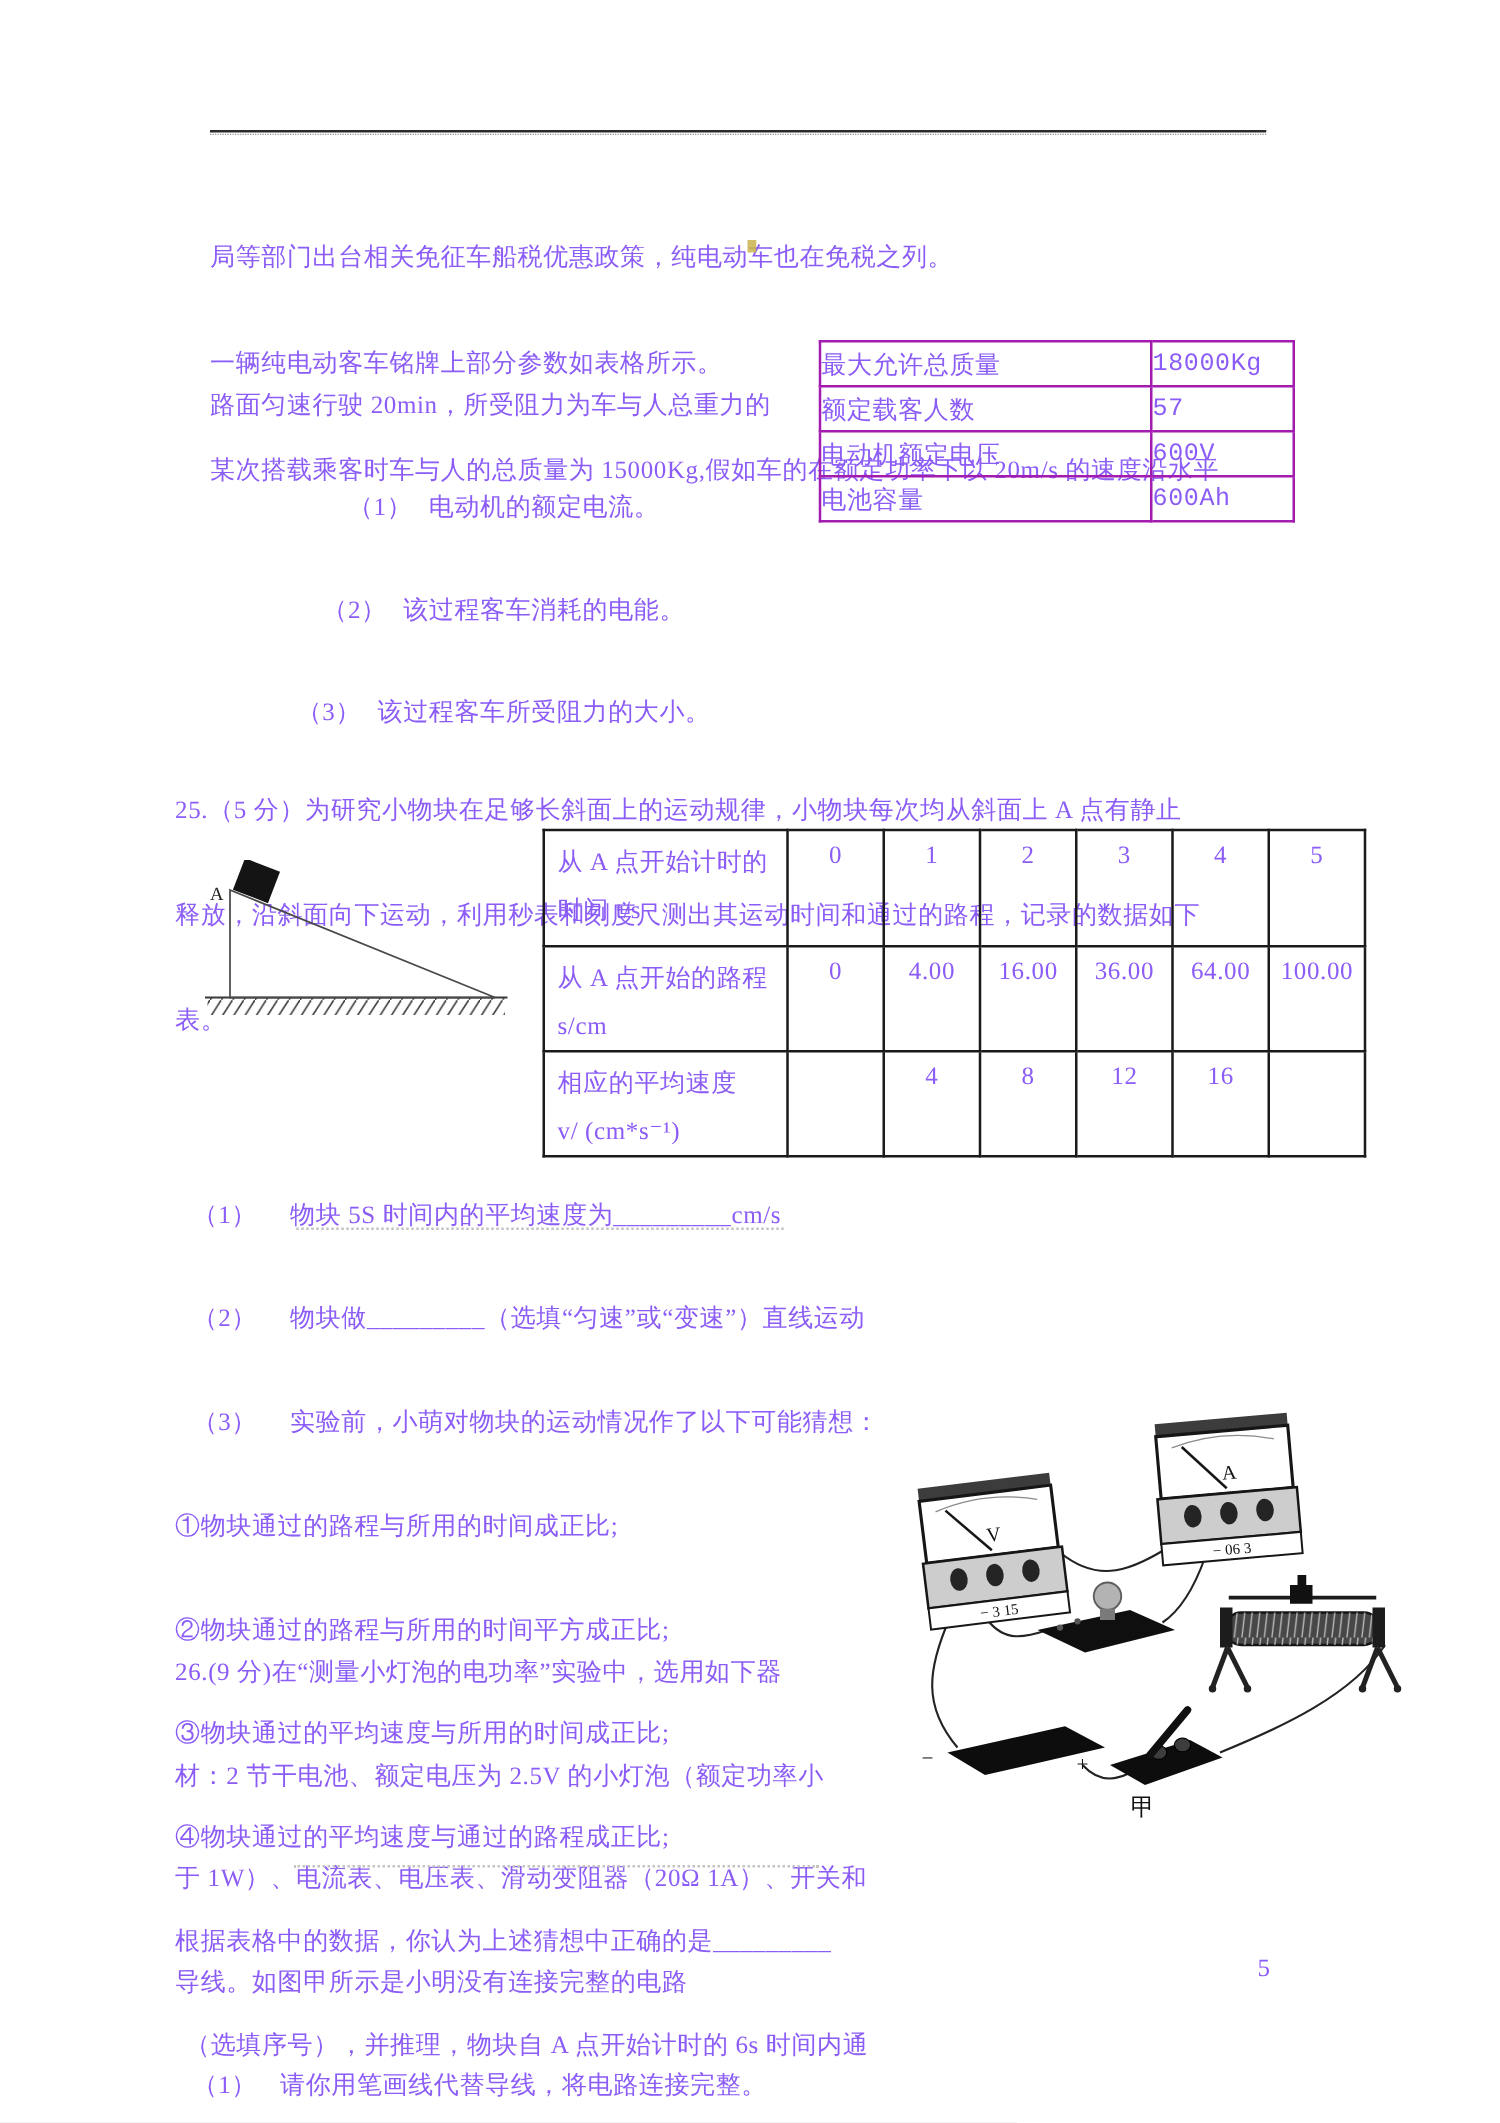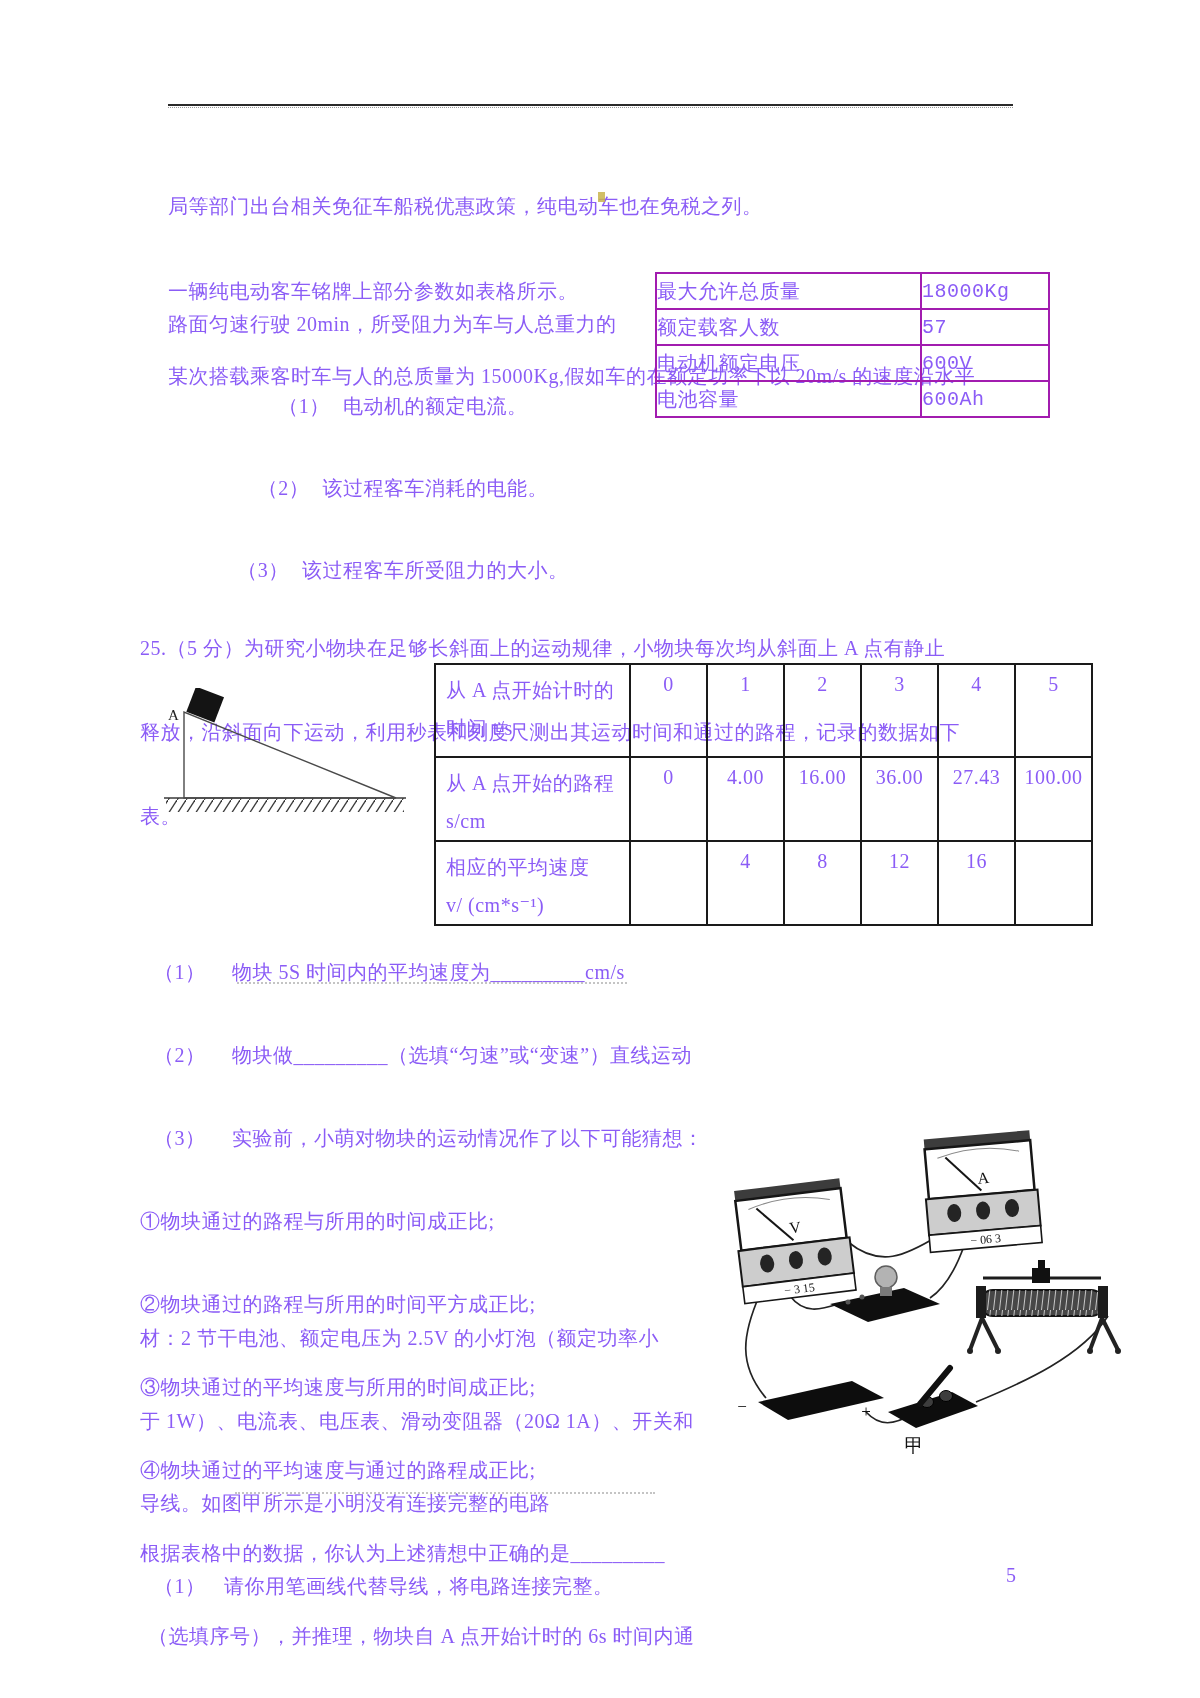--- a/index.html
+++ b/index.html
@@ -18,21 +18,21 @@
   .lh37 div { line-height:37px; }
   .lh365 div { line-height:36.5px; }
   .qnum { display:inline-block; width:78px; }
   .qnum70 { display:inline-block; width:70px; }
   .ind8 { padding-left:8px; }
   .ind14 { padding-left:14px; }
   .divider { border-top:2px solid #2a2a2a; border-bottom:1px dotted #9a9a9a; height:4px; }
   .spec-table { border-collapse:collapse; font-size:20px; letter-spacing:0.5px; }
   .spec-table td { border:2px solid #a21caf; height:36px; vertical-align:middle;font-family:Liberation Mono, monospace; }
   .spec-table .sl { width:265px; }
-  .spec-table .sv { width:128px; }
+  .spec-table .sv { width:114px; }
   .data-table { border-collapse:collapse; font-size:20px; letter-spacing:0.5px; table-layout:fixed; }
   .data-table td { border:2px solid #1a1a1a; vertical-align:top; text-align:center; padding-top:8px; }
   .data-table td.dl { text-align:left; padding:6px 4px 0 10px; }
   .data-table td.dl div { line-height:38px; }
   .dotted-artifact { border-top:2px dotted #c4c4c4; height:2px; }
   .yellow-mark { width:7px; height:10px; background:#c9b44c; opacity:.85; }
   .pagenum { font-size:20px; }
 </style>
 </head>
 <body>
@@ -120,21 +120,21 @@
     </tr>
     <tr style="height:73px">
       <td class="dl">
             <div>从 A 点开始的路程</div>
             <div>s/cm</div>
           </td>
       <td>0</td>
       <td>4.00</td>
       <td>16.00</td>
       <td>36.00</td>
-      <td>27.43</td>
+      <td>64.00</td>
       <td>100.00</td>
     </tr>
     <tr style="height:71px">
       <td class="dl">
             <div>相应的平均速度</div>
             <div>v/ (cm*s⁻¹)</div>
           </td>
       <td></td>
       <td>4</td>
       <td>8</td>
@@ -153,20 +153,21 @@
     <div>②物块通过的路程与所用的时间平方成正比;</div>
     <div>③物块通过的平均速度与所用的时间成正比;</div>
     <div>④物块通过的平均速度与通过的路程成正比;</div>
     <div>根据表格中的数据，你认为上述猜想中正确的是_________</div>
     <div class="ind8">（选填序号），并推理，物块自 A 点开始计时的 6s 时间内通</div>
     
   </div>
   <div class="abs dotted-artifact" style="left:237px;top:982px;width:390px;"></div>
 
   <div class="abs tline lh365" style="left:140px;top:1274px;">
+    <div>26.(9 分)在“测量小灯泡的电功率”实验中，选用如下器</div>
     <div>材：2 节干电池、额定电压为 2.5V 的小灯泡（额定功率小</div>
     <div>于 1W）、电流表、电压表、滑动变阻器（20Ω 1A）、开关和</div>
     <div>导线。如图甲所示是小明没有连接完整的电路</div>
     <div class="ind14"><span class="qnum70">（1）</span><span>请你用笔画线代替导线，将电路连接完整。</span></div>
     
     
   </div>
   <div class="abs dotted-artifact" style="left:235px;top:1492px;width:420px;"></div>
 
   <svg class="abs" style="left:680px;top:1050px;" width="450" height="410" viewBox="0 0 450 410">

